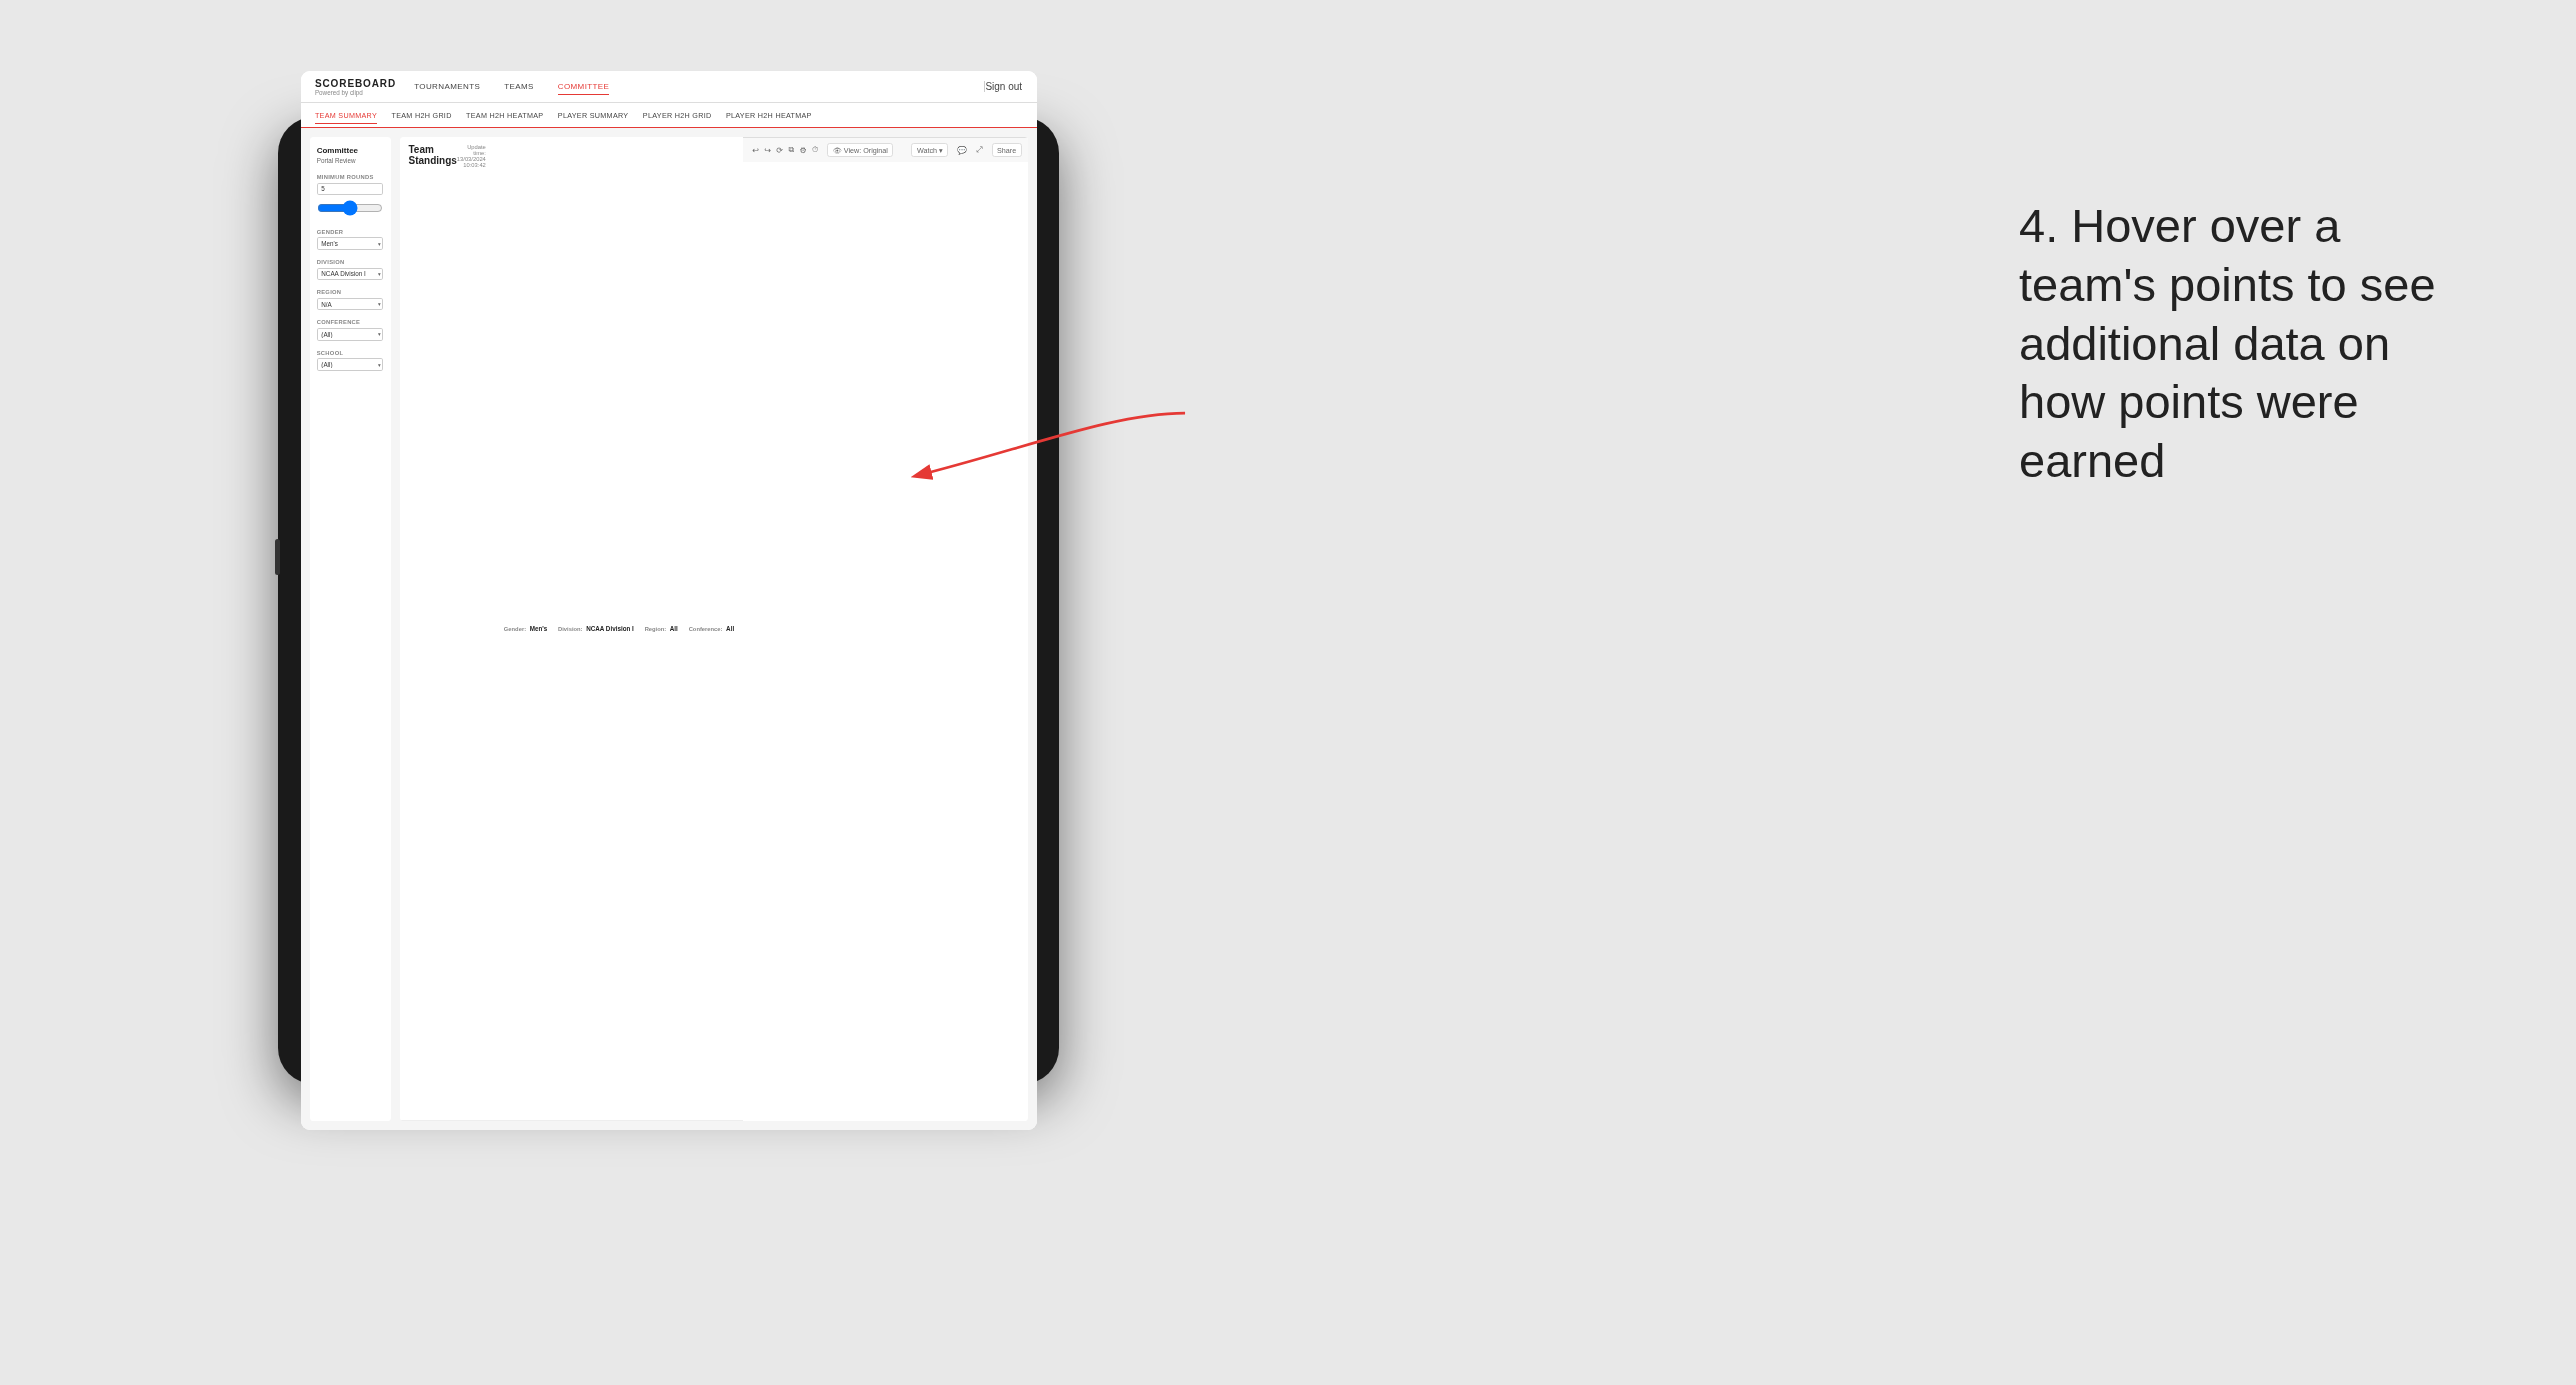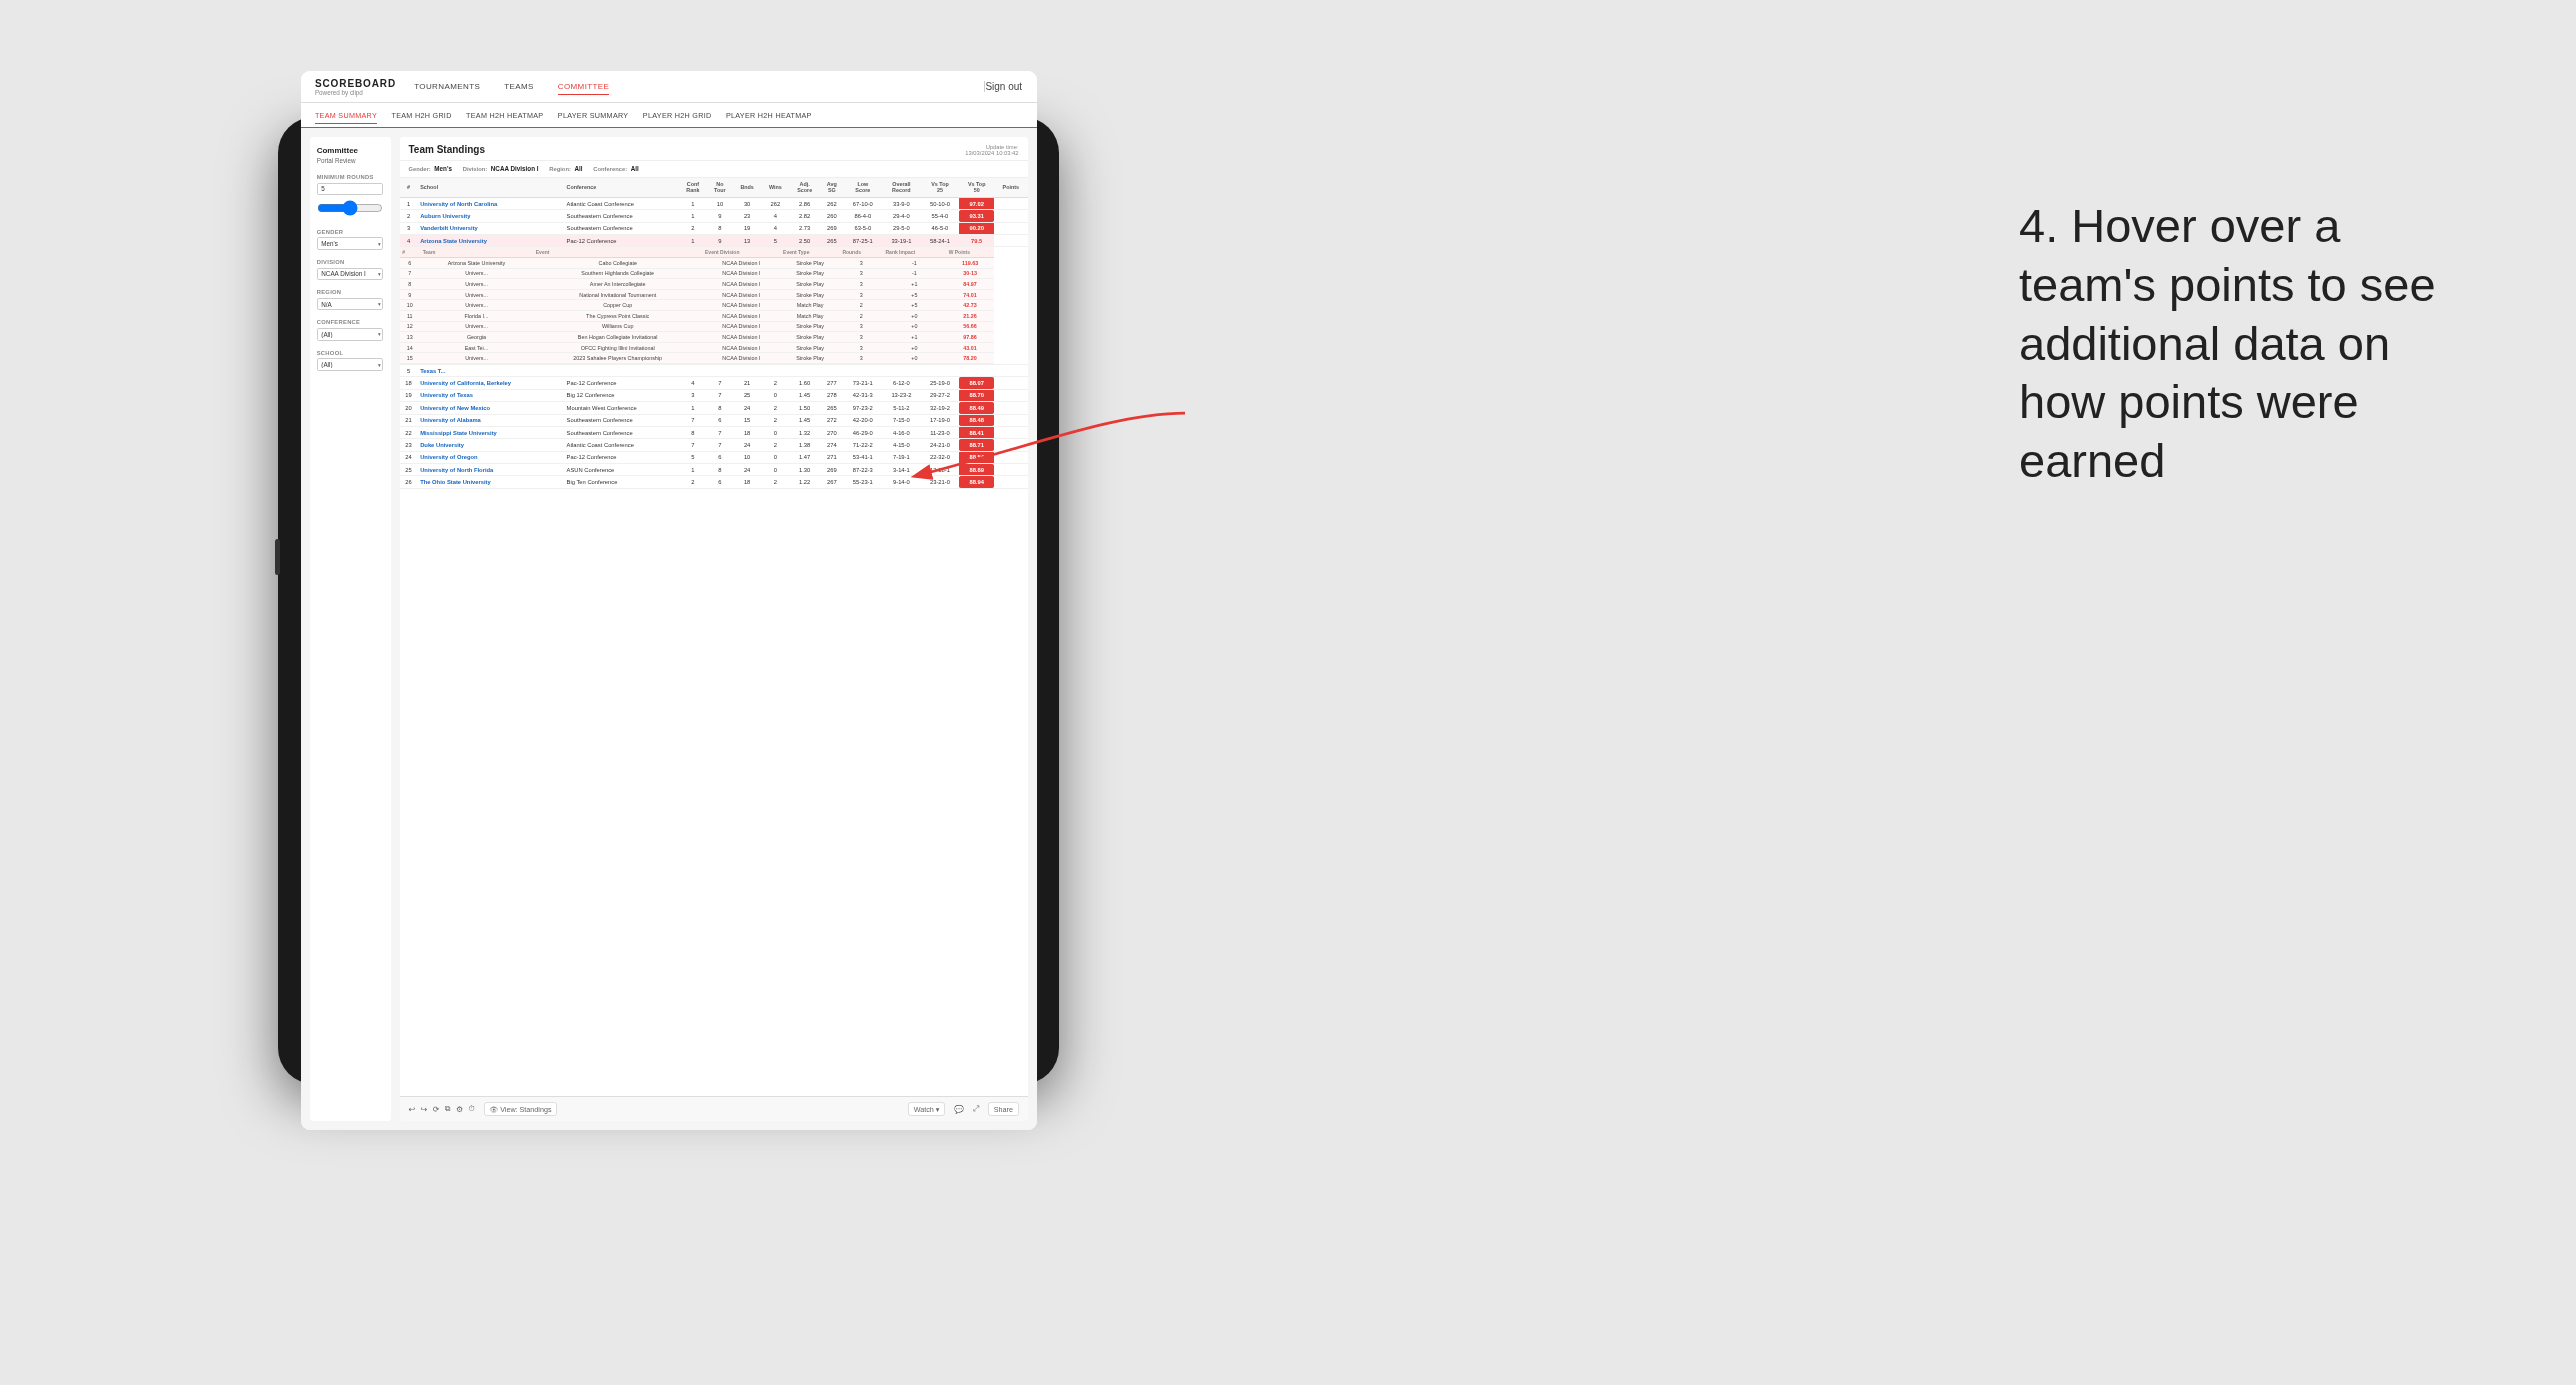--- a/index.html
+++ b/index.html
@@ -216,21 +216,21 @@
       overflow: hidden;
     }
 
     
     .standings-panel {
       background: #fff;
       border-radius: 3.6px;
       flex: 1;
       overflow: hidden;
       display: flex;
-      flex-direction: column;
+      flex-direction: row;
     }
 
     .standings-header {
       padding: 7.2px 9px 3.6px;
       display: flex;
       justify-content: space-between;
       align-items: flex-start;
       border-bottom: 0.9px solid #eee;
     }
 
@@ -908,21 +908,21 @@
             <div class="toolbar-icons">
               <span>↩</span>
               <span>↪</span>
               <span>⟳</span>
               <span>⧉</span>
               <span>⚙</span>
               <span>⏱</span>
             </div>
             <button class="toolbar-btn">
               <span>👁</span>
-              <span>View: Standings</span>
+              <span>View: Original</span>
             </button>
             <div class="toolbar-sep"></div>
             <button class="toolbar-btn">Watch ▾</button>
             <span style="font-size:8px;color:#666;cursor:pointer;">💬</span>
             <span style="font-size:8px;color:#666;cursor:pointer;">⤢</span>
             <button class="toolbar-btn">Share</button>
           </div>
 
         </div>
       </div>

